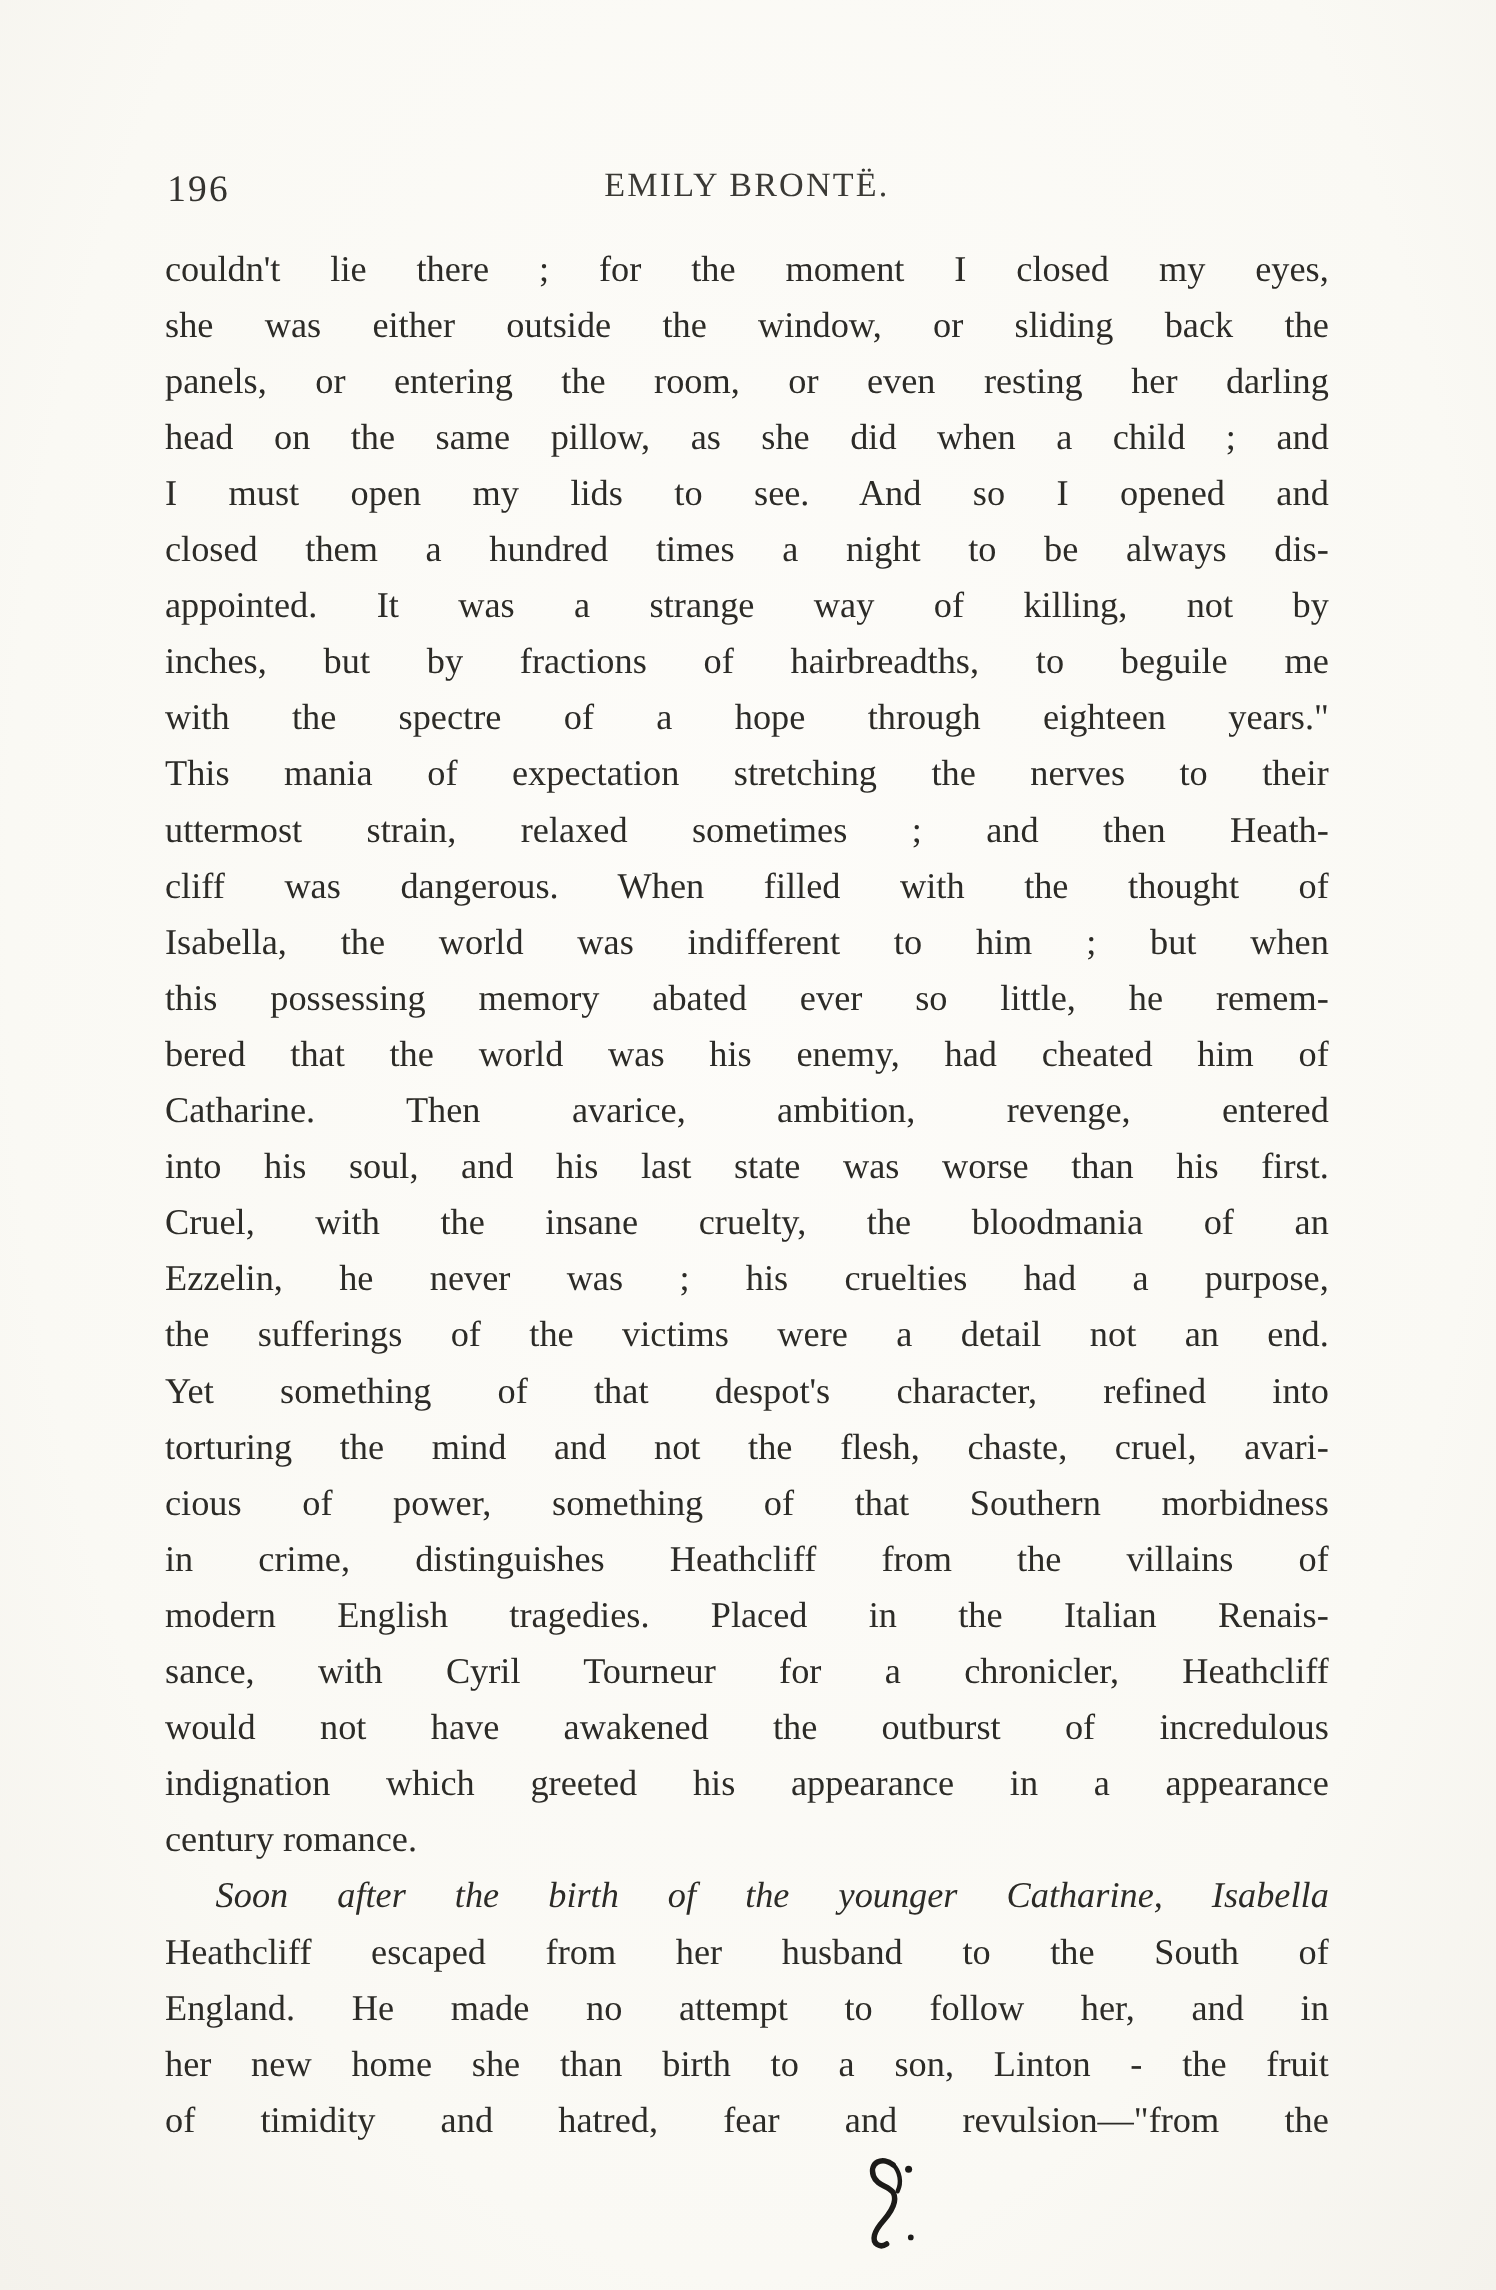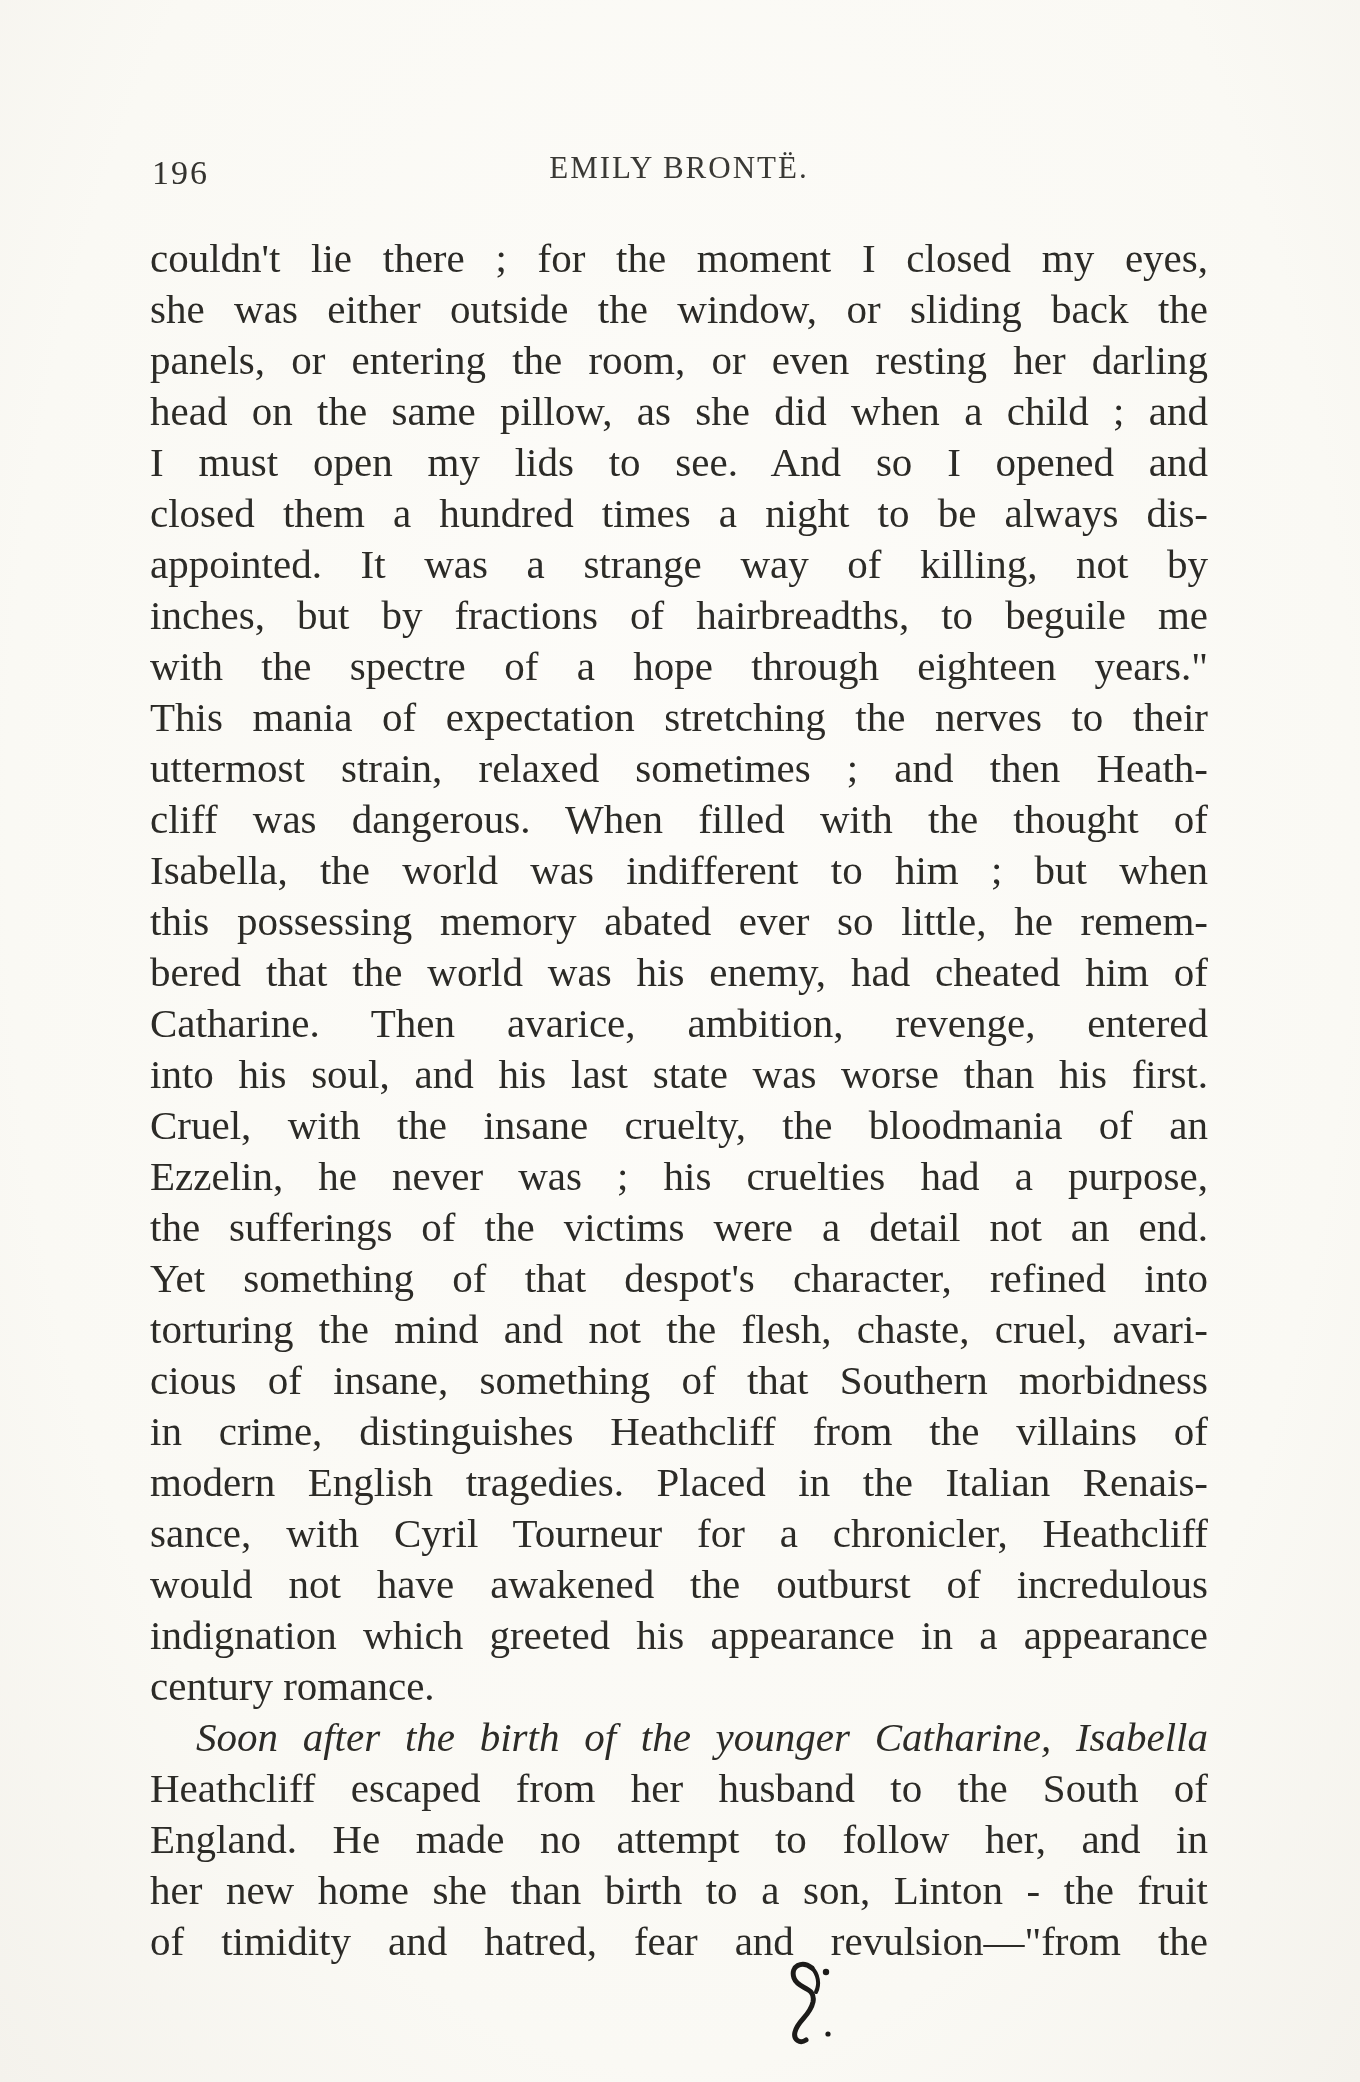--- a/index.html
+++ b/index.html
@@ -33,23 +33,22 @@
     display: block;
     text-align: center;
     font-size: 31px;
     letter-spacing: 2px;
     color: #3a3935;
   }
   .body-text {
     position: absolute;
     top: 220px; left: 150px;
     width: 1058px;
-    font-size: 41px;
+    font-size: 33px;
     color: #2c2b27;
-    margin-top: 13px;
   }
   .line {
     height: 51px;
     line-height: 51px;
     text-align: justify;
     text-align-last: justify;
     overflow: hidden;
     white-space: nowrap;
   }
   .line.no-stretch { text-align-last: left; }
@@ -85,21 +84,21 @@
       <div class="line">Isabella, the world was indifferent to him ; but when</div>
       <div class="line">this possessing memory abated ever so little, he remem-</div>
       <div class="line">bered that the world was his enemy, had cheated him of</div>
       <div class="line">Catharine.  Then avarice, ambition, revenge, entered</div>
       <div class="line">into his soul, and his last state was worse than his first.</div>
       <div class="line">Cruel, with the insane cruelty, the bloodmania of an</div>
       <div class="line">Ezzelin, he never was ; his cruelties had a purpose,</div>
       <div class="line">the sufferings of the victims were a detail not an end.</div>
       <div class="line">Yet something of that despot's character, refined into</div>
       <div class="line">torturing the mind and not the flesh, chaste, cruel, avari-</div>
-      <div class="line">cious of insane, something of that Southern morbidness</div>
+      <div class="line">cious of power, something of that Southern morbidness</div>
       <div class="line">in crime, distinguishes Heathcliff from the villains of</div>
       <div class="line">modern English tragedies.  Placed in the Italian Renais-</div>
       <div class="line">sance, with Cyril Tourneur for a chronicler, Heathcliff</div>
       <div class="line">would not have awakened the outburst of incredulous</div>
       <div class="line">indignation which greeted his appearance in a appearance</div>
       <div class="line no-stretch">century romance.</div>
       <div class="line indent">Soon after the birth of the younger Catharine, Isabella</div>
       <div class="line">Heathcliff escaped from her husband to the South of</div>
       <div class="line">England.  He made no attempt to follow her, and in</div>
       <div class="line">her new home she than birth to a son, Linton - the fruit</div>

